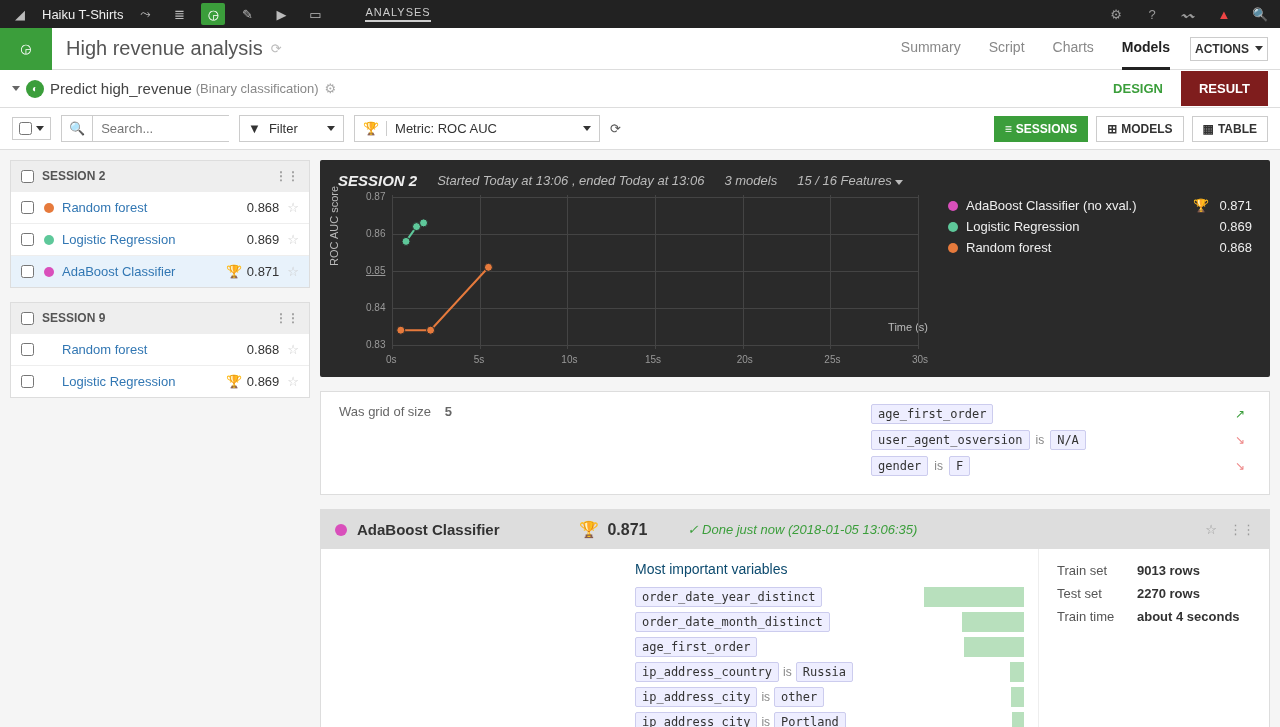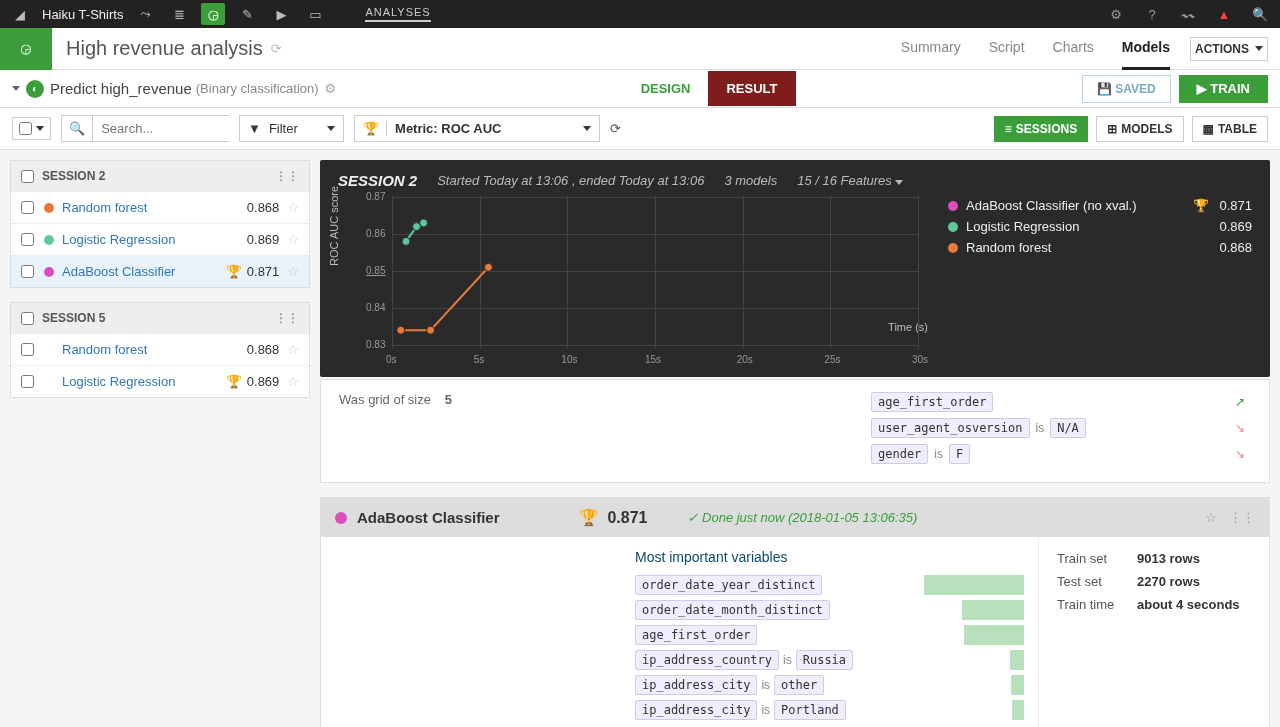--- a/index.html
+++ b/index.html
@@ -36,21 +36,21 @@
 .subheader .saved-btn { border: 1px solid #b8d4e8; color: #7aa9c9; padding: 6px 14px; font-size: 12px; font-weight: 600; background: #fff; }
 .subheader .train-btn { background: #3b9e3b; color: #fff; border: none; padding: 6px 18px; font-size: 13px; font-weight: 700; cursor: pointer; }
 
 .toolbar { background: #fff; height: 42px; display: flex; align-items: center; padding: 0 12px; gap: 10px; border-bottom: 1px solid #ddd; }
 .check-all { border: 1px solid #ccc; padding: 4px 6px; display: flex; align-items: center; gap: 4px; background: #fff; }
 .search-box { display: flex; align-items: center; border: 1px solid #ccc; width: 168px; }
 .search-box .sicon { padding: 5px 7px; border-right: 1px solid #ccc; color: #777; }
 .search-box input { border: none; outline: none; padding: 5px 8px; flex: 1; font-size: 13px; }
 .filter-select, .metric-select { display: flex; align-items: center; border: 1px solid #ccc; padding: 5px 8px; gap: 8px; cursor: pointer; background: #fff; }
 .metric-select .trophy-small { border-right: 1px solid #ccc; padding-right: 7px; color: #777; }
-.metric-select .txt { width: 180px; font-weight: bold; }
+.metric-select .txt { width: 180px; }
 .refresh-icon { color: #555; cursor: pointer; }
 .toolbar .view-btns { margin-left: auto; display: flex; gap: 8px; }
 .view-btn { border: 1px solid #ccc; padding: 5px 10px; font-size: 12px; font-weight: 700; cursor: pointer; display: flex; align-items: center; gap: 4px; background: #fff; }
 .view-btn.active { background: #3b9e3b; color: #fff; border-color: #3b9e3b; }
 
 .main { display: flex; padding: 10px; gap: 10px; }
 .sidebar { width: 300px; }
 .session-card { background: #fff; border: 1px solid #ddd; margin-bottom: 14px; }
 .session-card .shead { background: #eee; padding: 8px 10px; display: flex; align-items: center; font-weight: 700; font-size: 12px; color: #555; }
 .session-card .shead .drag { margin-left: auto; color: #999; }
@@ -76,21 +76,21 @@
 .legend-row .lname { flex: 1; }
 .legend-row .ltrophy { margin-left: 6px; }
 .legend-row .lscore { margin-left: 10px; }
 .ylabel { position: absolute; left: -4px; top: 50%; transform: rotate(-90deg) translateX(20px); transform-origin: left; font-size: 11px; color: #bbb; }
 .xlabel { position: absolute; right: 0; bottom: 32px; font-size: 11px; color: #bbb; }
 .ytick { position: absolute; left: 28px; font-size: 10px; color: #999; }
 .xtick { position: absolute; bottom: 0; font-size: 10px; color: #999; }
 .gridline-h { position: absolute; left: 54px; right: 10px; height: 1px; background: #444; }
 .gridline-v { position: absolute; top: 0; bottom: 16px; width: 1px; background: #444; }
 
-.grid-info { background: #fff; border: 1px solid #ddd; padding: 12px 18px; margin-top: 2px; display: flex; align-items: flex-start; justify-content: center; }
+.grid-info { background: #fff; border: 1px solid #ddd; padding: 12px 18px; margin-top: 14px; display: flex; align-items: flex-start; justify-content: center; }
 .grid-info .ginfo { color: #666; font-size: 13px; }
 .grid-info .ginfo b { margin-left: 10px; }
 .grid-info .vars { margin-left: auto; width: 380px; }
 .vars .frow { display: flex; align-items: center; gap: 6px; margin-bottom: 6px; font-size: 12px; }
 .vars .tok { background: #eef; border: 1px solid #cce; padding: 2px 6px; font-family: monospace; border-radius: 2px; }
 .vars .op { color: #888; }
 .vars .arrow { margin-left: auto; width: 16px; color: #3b9e3b; }
 .vars .arrow.down { color: #e88; }
 
 .model-panel { background: #fff; border: 1px solid #ddd; margin-top: 14px; }
@@ -158,24 +158,20 @@
 <div class="subheader">
   <span class="caret-down" style="margin-right:6px;color:#666"></span>
   <span class="badge">◐</span>
   <span class="name">Predict high_revenue</span>
   <span class="type">(Binary classification)</span>
   <span class="gear">⚙</span>
   <div class="center-tabs">
     <div class="ctab design">DESIGN</div>
     <div class="ctab result">RESULT</div>
   </div>
-  <div class="right-btns">
-    <button class="saved-btn">💾 <span>SAVED</span></button>
-    <button class="train-btn">▶ <span>TRAIN</span></button>
-  </div>
 </div>
 
 <div class="toolbar">
   <div class="check-all">
       <input type="checkbox" style="">
       <span class="caret-down"></span>
     </div>
   <div class="search-box">
     <span class="sicon">🔍</span>
     <input placeholder="Search..." style="">
@@ -225,21 +221,21 @@
           <span class="dot" style="background:#d94fbb"></span>
           <span class="mname">AdaBoost Classifier</span>
           <span class="trophy">🏆</span>
           <span class="score">0.871</span>
           <span class="star">☆</span>
         </div>
       </div>
       <div class="session-card">
         <div class="shead">
           <input type="checkbox" style="margin-right: 8px;">
-          <span>SESSION 5</span>
+          <span>SESSION 9</span>
           <span class="drag">⋮⋮</span>
         </div>
         <div class="srow">
           <input type="checkbox" style="">
           <span style="width:18px"></span>
           <span class="mname">Random forest</span>
           <span class="score">0.868</span>
           <span class="star">☆</span>
         </div>
         <div class="srow">

